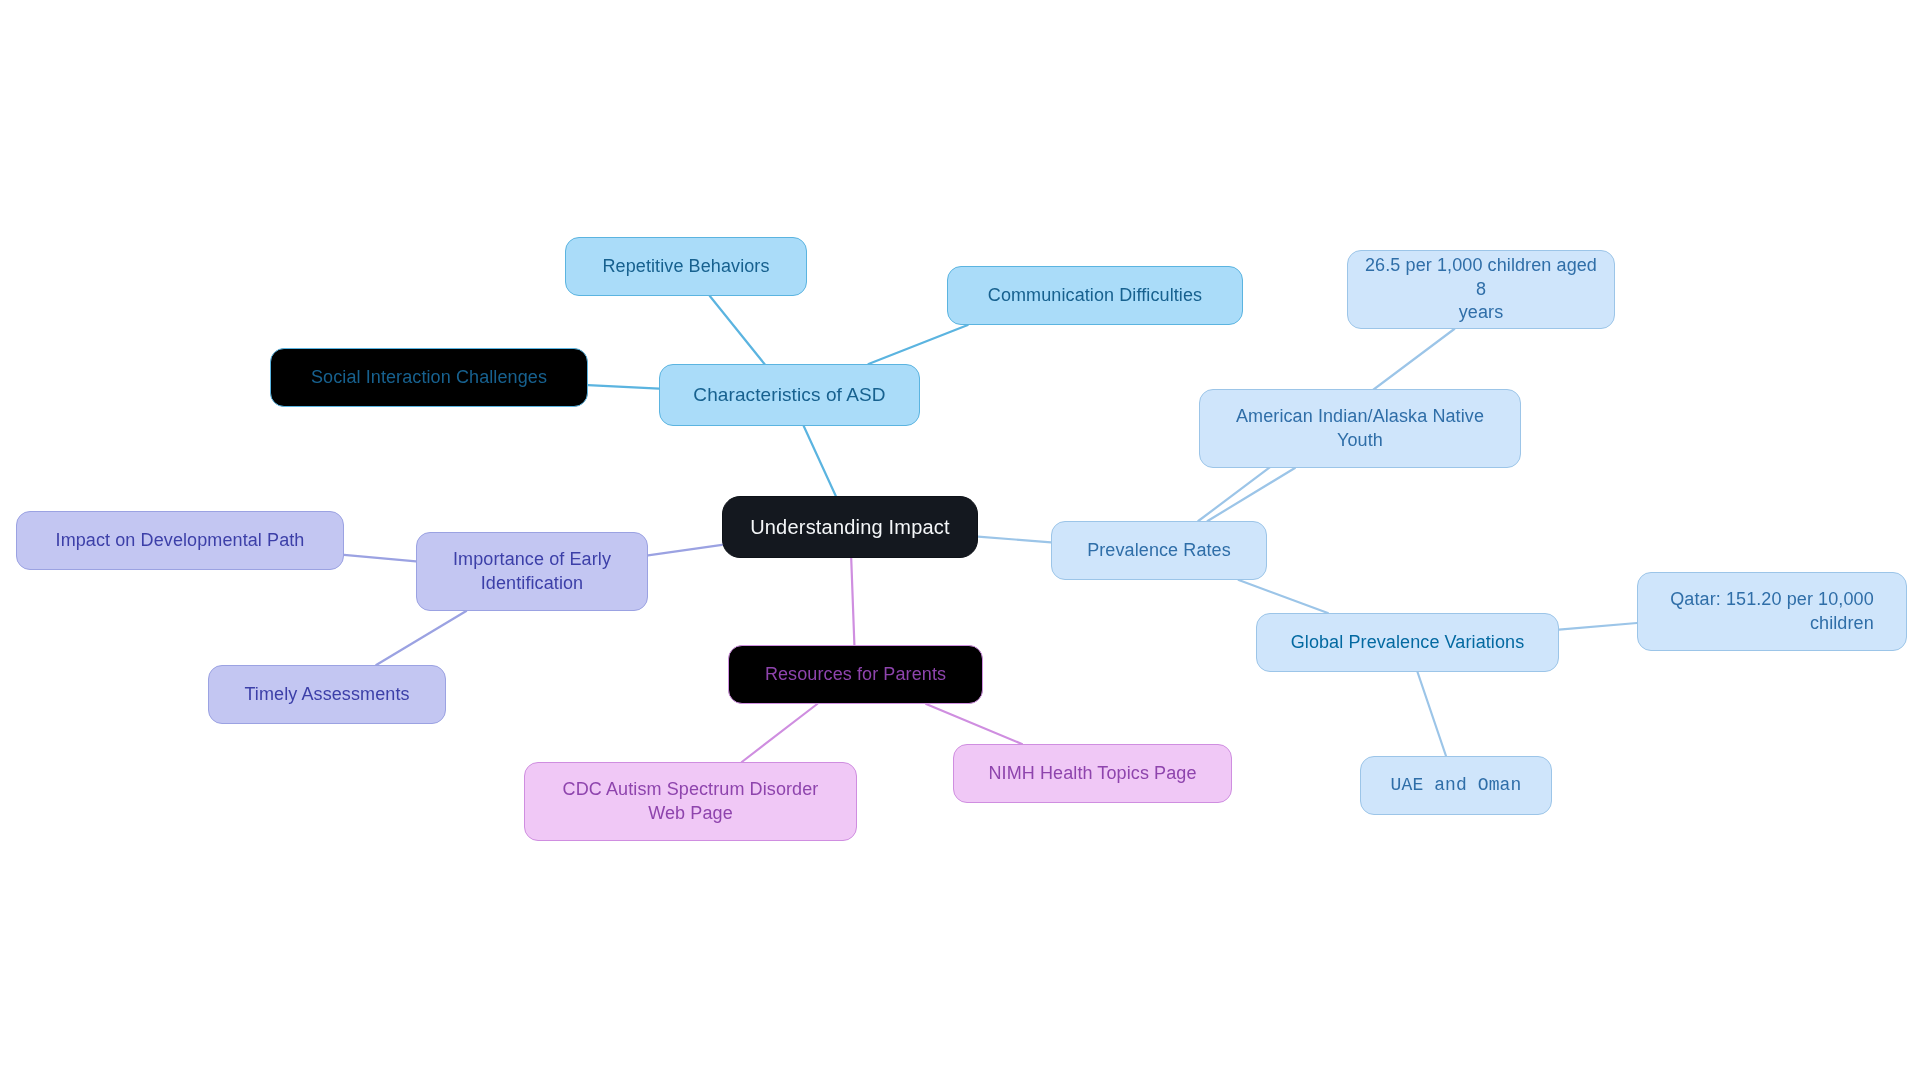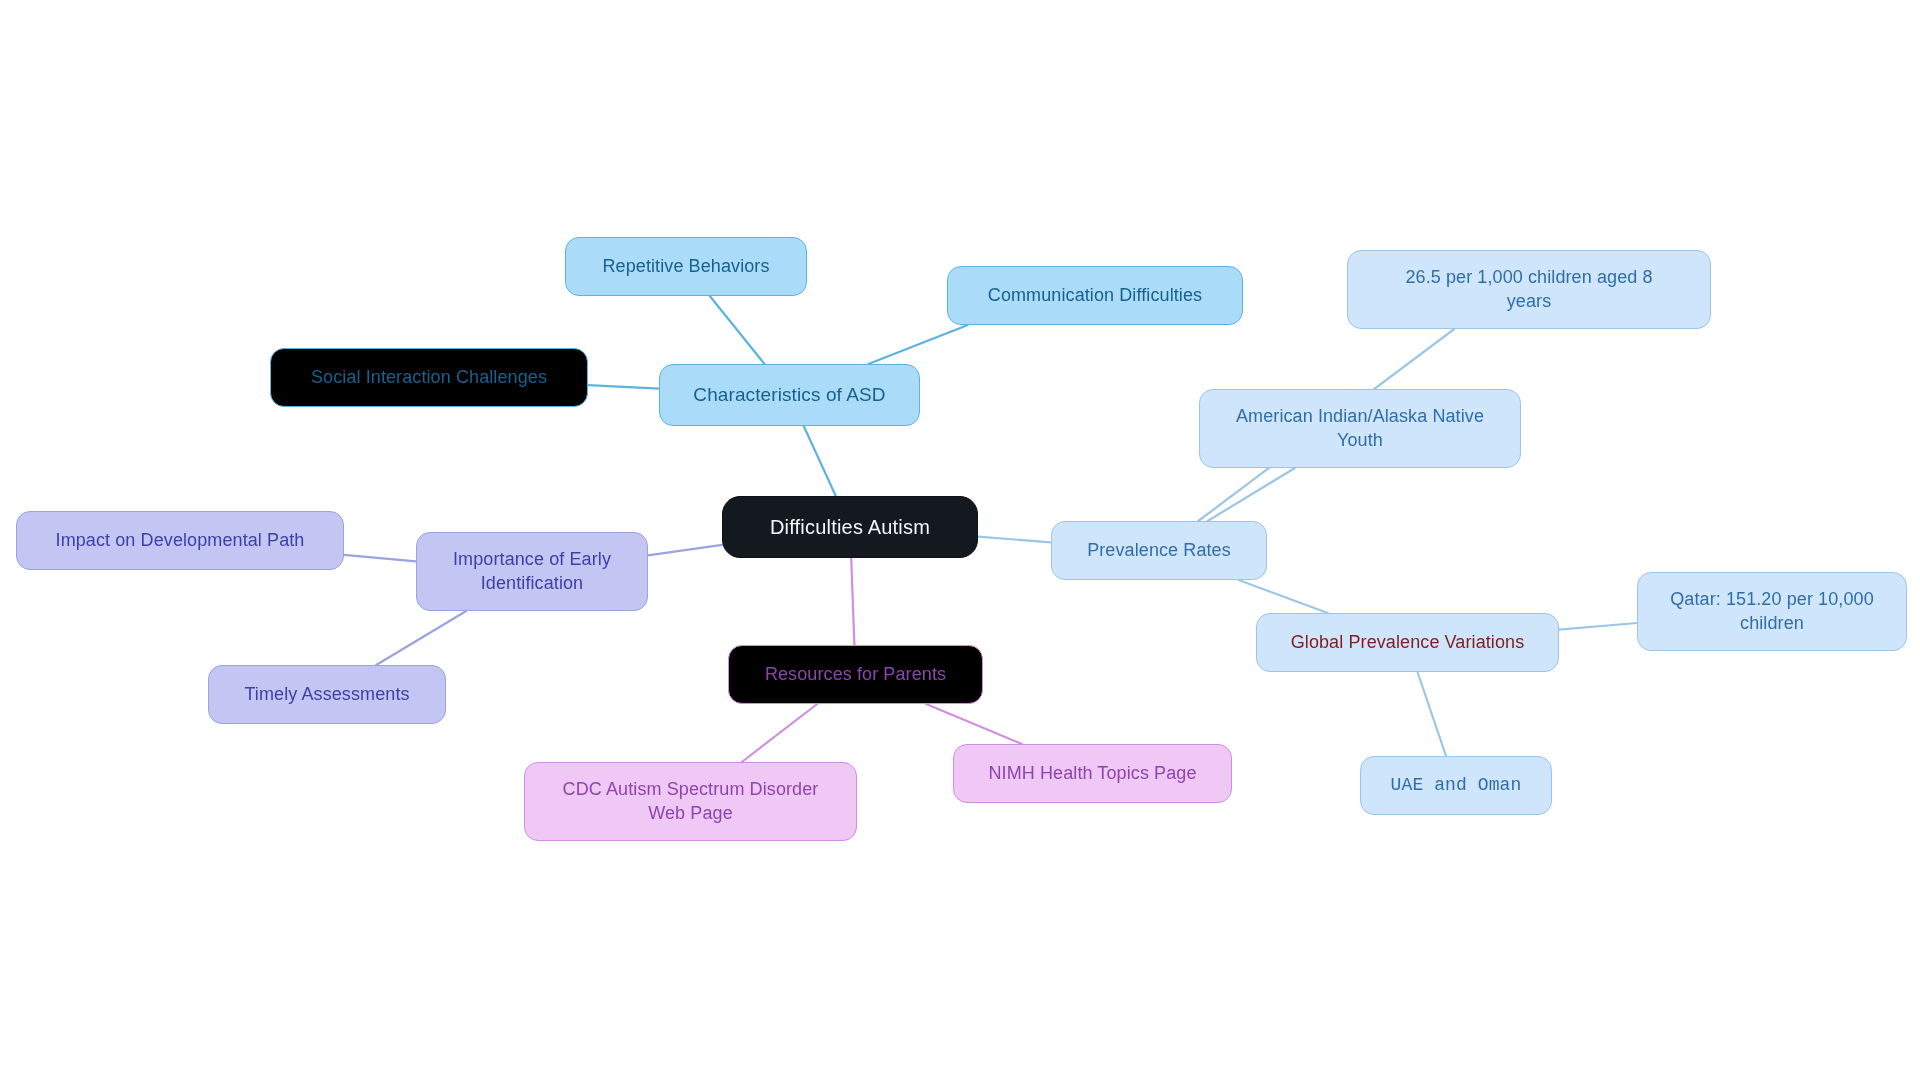--- a/index.html
+++ b/index.html
@@ -68,32 +68,32 @@
       <path d="M 1559.0 629.6 Q 1598.0 626.3 1637.0 623.0" fill="none" stroke="#9cc5e8" stroke-width="2.2" stroke-linecap="round"></path>
       <path d="M 1417.5 672.0 Q 1431.8 714.0 1446.0 756.0" fill="none" stroke="#9cc5e8" stroke-width="2.2" stroke-linecap="round"></path>
       <path d="M 851.2 558.0 Q 852.8 601.5 854.4 645.0" fill="none" stroke="#cf8ee0" stroke-width="2.2" stroke-linecap="round"></path>
       <path d="M 817.2 704.0 Q 779.5 733.0 741.8 762.0" fill="none" stroke="#cf8ee0" stroke-width="2.2" stroke-linecap="round"></path>
       <path d="M 926.1 704.0 Q 974.0 724.0 1021.9 744.0" fill="none" stroke="#cf8ee0" stroke-width="2.2" stroke-linecap="round"></path>
       <path d="M 722.0 544.9 Q 685.0 550.1 648.0 555.3" fill="none" stroke="#9ba2e2" stroke-width="2.2" stroke-linecap="round"></path>
       <path d="M 416.0 561.3 Q 380.0 558.1 344.0 554.9" fill="none" stroke="#9ba2e2" stroke-width="2.2" stroke-linecap="round"></path>
       <path d="M 466.2 611.0 Q 421.2 638.0 376.2 665.0" fill="none" stroke="#9ba2e2" stroke-width="2.2" stroke-linecap="round"></path>
     </svg>
   <div id="node-layer">
-      <div class="node root" style="left: 722px; top: 496px; width: 256px; height: 62px; background: rgb(20, 24, 31); border-color: rgb(13, 17, 23); color: rgb(244, 246, 248); font-size: 20px;"><span class="node-label">Difficulties Autism</span></div>
+      <div class="node root" style="left: 722px; top: 496px; width: 256px; height: 62px; background: rgb(20, 24, 31); border-color: rgb(13, 17, 23); color: rgb(244, 246, 248); font-size: 20px;"><span class="node-label">Understanding Impact</span></div>
       <div class="node" style="left: 659px; top: 364px; width: 261px; height: 62px; background: rgb(170, 220, 249); border-color: rgb(91, 180, 224); color: rgb(23, 97, 143); font-size: 19px;"><span class="node-label">Characteristics of ASD</span></div>
       <div class="node" style="left: 565px; top: 237px; width: 242px; height: 59px; background: rgb(170, 220, 249); border-color: rgb(91, 180, 224); color: rgb(23, 97, 143); font-size: 18px;"><span class="node-label">Repetitive Behaviors</span></div>
       <div class="node" style="left: 947px; top: 266px; width: 296px; height: 59px; background: rgb(170, 220, 249); border-color: rgb(91, 180, 224); color: rgb(23, 97, 143); font-size: 18px;"><span class="node-label">Communication Difficulties</span></div>
       <div class="node" style="left: 270px; top: 348px; width: 318px; height: 59px; background: #000000; border-color: rgb(91, 180, 224); color: rgb(23, 97, 143); font-size: 18px;"><span class="node-label">Social Interaction Challenges</span></div>
       <div class="node" style="left: 1051px; top: 521px; width: 216px; height: 59px; background: rgb(207, 229, 251); border-color: rgb(156, 197, 232); color: rgb(47, 110, 168); font-size: 18px;"><span class="node-label">Prevalence Rates</span></div>
-      <div class="node" style="left: 1347px; top: 250px; width: 364px; height: 79px; background: rgb(207, 229, 251); border-color: rgb(156, 197, 232); color: rgb(47, 110, 168); font-size: 18px;"><span class="node-label">26.5 per 1,000 children aged 8
+      <div class="node" style="left: 1347px; top: 250px; width: 268px; height: 79px; background: rgb(207, 229, 251); border-color: rgb(156, 197, 232); color: rgb(47, 110, 168); font-size: 18px;"><span class="node-label">26.5 per 1,000 children aged 8
 years</span></div>
       <div class="node" style="left: 1199px; top: 389px; width: 322px; height: 79px; background: rgb(207, 229, 251); border-color: rgb(156, 197, 232); color: rgb(47, 110, 168); font-size: 18px;"><span class="node-label">American Indian/Alaska Native
 Youth</span></div>
-      <div class="node" style="left: 1256px; top: 613px; width: 303px; height: 59px; background: rgb(207, 229, 251); border-color: rgb(156, 197, 232); color: #7f1d1d; font-size: 18px;"><span class="node-label">Global Prevalence Variations</span></div>
-      <div class="node" style="left: 1637px; top: 572px; width: 270px; height: 79px; background: rgb(207, 229, 251); border-color: rgb(156, 197, 232); color: rgb(47, 110, 168); font-size: 18px;"><span class="node-label">Qatar: 151.20 per 10,000
+      <div class="node" style="left: 1256px; top: 613px; width: 303px; height: 59px; background: rgb(207, 229, 251); border-color: rgb(156, 197, 232); color: #0369a1; font-size: 18px;"><span class="node-label">Global Prevalence Variations</span></div>
+      <div class="node" style="left: 1637px; top: 572px; width: 270px; height: 79px; background: rgb(207, 229, 251); border-color: rgb(156, 197, 232); color: rgb(47, 110, 168); font-size: 18px; text-align: right;"><span class="node-label">Qatar: 151.20 per 10,000
 children</span></div>
       <div class="node" style="left: 1360px; top: 756px; width: 192px; height: 59px; background: rgb(207, 229, 251); border-color: rgb(156, 197, 232); color: rgb(47, 110, 168); font-size: 18px; font-family: Liberation Mono, monospace;"><span class="node-label">UAE and Oman</span></div>
       <div class="node" style="left: 728px; top: 645px; width: 255px; height: 59px; background: #000000; border-color: rgb(207, 142, 224); color: rgb(142, 68, 173); font-size: 18px;"><span class="node-label">Resources for Parents</span></div>
       <div class="node" style="left: 524px; top: 762px; width: 333px; height: 79px; background: rgb(240, 200, 246); border-color: rgb(207, 142, 224); color: rgb(142, 68, 173); font-size: 18px;"><span class="node-label">CDC Autism Spectrum Disorder
 Web Page</span></div>
       <div class="node" style="left: 953px; top: 744px; width: 279px; height: 59px; background: rgb(240, 200, 246); border-color: rgb(207, 142, 224); color: rgb(142, 68, 173); font-size: 18px; text-align: right;"><span class="node-label">NIMH Health Topics Page</span></div>
       <div class="node" style="left: 416px; top: 532px; width: 232px; height: 79px; background: rgb(195, 198, 242); border-color: rgb(155, 162, 226); color: rgb(60, 63, 168); font-size: 18px;"><span class="node-label">Importance of Early
 Identification</span></div>
       <div class="node" style="left: 16px; top: 511px; width: 328px; height: 59px; background: rgb(195, 198, 242); border-color: rgb(155, 162, 226); color: rgb(60, 63, 168); font-size: 18px;"><span class="node-label">Impact on Developmental Path</span></div>
       <div class="node" style="left: 208px; top: 665px; width: 238px; height: 59px; background: rgb(195, 198, 242); border-color: rgb(155, 162, 226); color: rgb(60, 63, 168); font-size: 18px;"><span class="node-label">Timely Assessments</span></div>

